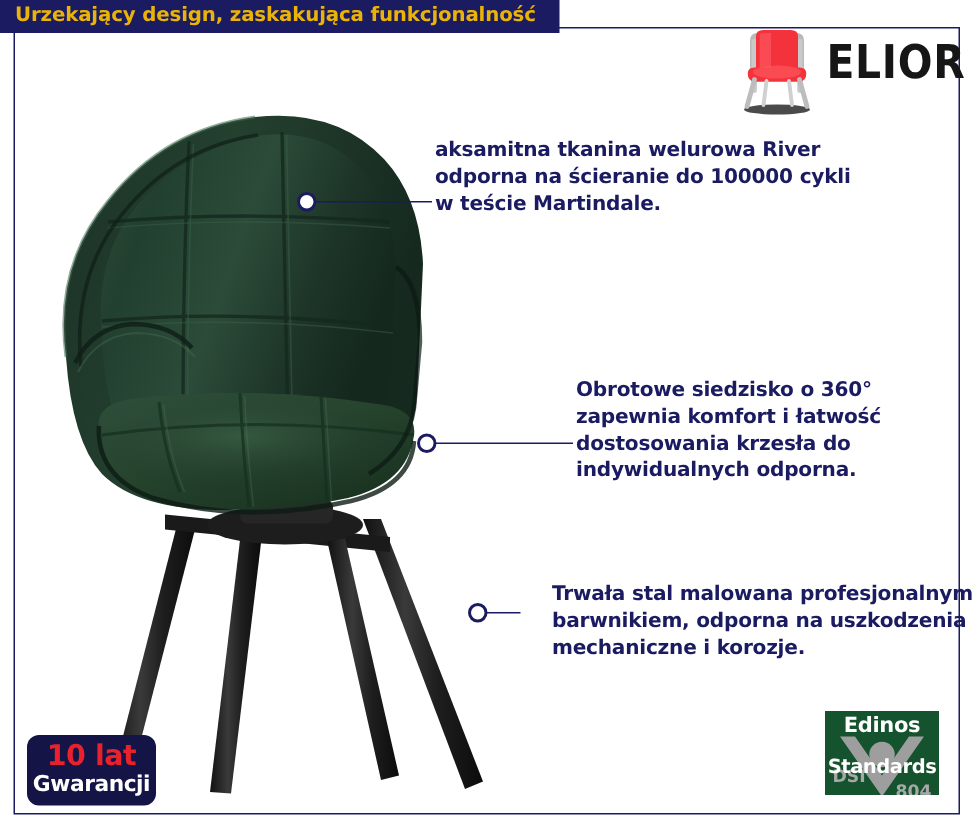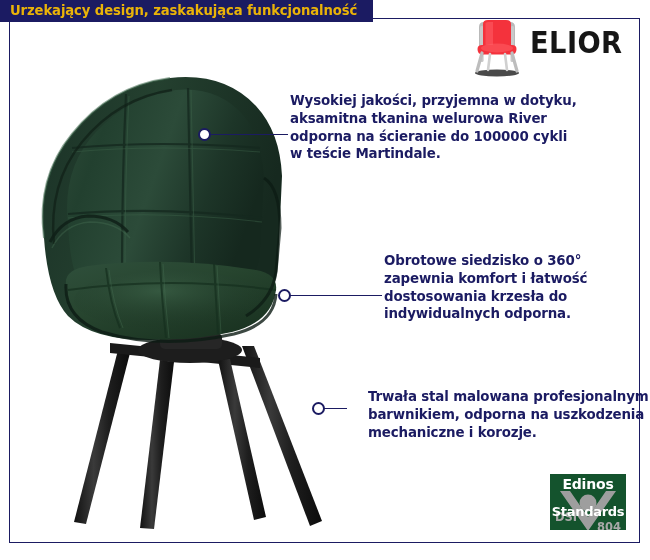--- a/index.html
+++ b/index.html
@@ -51,21 +51,21 @@
     font-size: 13.2px;
     font-weight: bold;
     letter-spacing: -0.1px;
     white-space: nowrap;
     line-height: 1;
   }
 
   
   .logo-wrap {
     position: absolute;
-    left: 466px;
+    left: 487px;
     top: 16px;
     width: 148px;
     height: 62px;
     z-index: 5;
   }
   .logo-chair {
     position: absolute;
     left: 0;
     top: 0;
     width: 62px;
@@ -337,21 +337,20 @@
       <path d="M56 256 Q54 290 92 304 Q152 322 224 306 Q264 296 266 266" stroke="#0d1c14" stroke-width="3" fill="none" opacity="0.8"></path>
 
       <path d="M254 150 Q270 160 270 200 L266 244 Q262 272 236 288" stroke="#0c1a12" stroke-width="3" fill="none" opacity="0.7"></path>
     </svg>
   </div>
 
   <div class="callout-dot" style="left:198px; top:128px;"></div>
   <div class="callout-line" style="left:210px; top:133.5px; width:78px;"></div>
   <div class="callout" style="left:290px; top:92px;">
     <div class="callout-text" style="position:relative;">
-      <div>Wysokiej jakości, przyjemna w dotyku,</div>
       <div>aksamitna tkanina welurowa River</div>
       <div>odporna na ścieranie do 100000 cykli</div>
       <div>w teście Martindale.</div>
     </div>
   </div>
 
   <div class="callout-dot" style="left:278px; top:289px;"></div>
   <div class="callout-line" style="left:290px; top:294.5px; width:92px;"></div>
   <div class="callout" style="left:384px; top:252px;">
     <div class="callout-text" style="position:relative;">
@@ -365,20 +364,24 @@
   <div class="callout-dot" style="left:312px; top:402px;"></div>
   <div class="callout-line" style="left:324px; top:407.5px; width:23px;"></div>
   <div class="callout" style="left:368px; top:388px;">
     <div class="callout-text" style="position:relative;">
       <div>Trwała stal malowana profesjonalnym</div>
       <div>barwnikiem, odporna na uszkodzenia</div>
       <div>mechaniczne i korozje.</div>
     </div>
   </div>
 
+  <div class="warranty">
+    <div class="warranty-years">10 lat</div>
+    <div class="warranty-label">Gwarancji</div>
+  </div>
 
   <div class="cert">
     <div class="cert-brand">Edinos</div>
     <svg class="cert-check" viewBox="0 0 60 44">
       <path d="M2 2 L30 42 L58 2 L48 2 L30 28 L12 2 Z" fill="#9e9e9e"></path>
       <circle cx="30" cy="14" r="8.5" fill="#9e9e9e"></circle>
     </svg>
     <div class="cert-dsi">DSI</div>
     <div class="cert-num">804</div>
     <div class="cert-standards">Standards</div>

